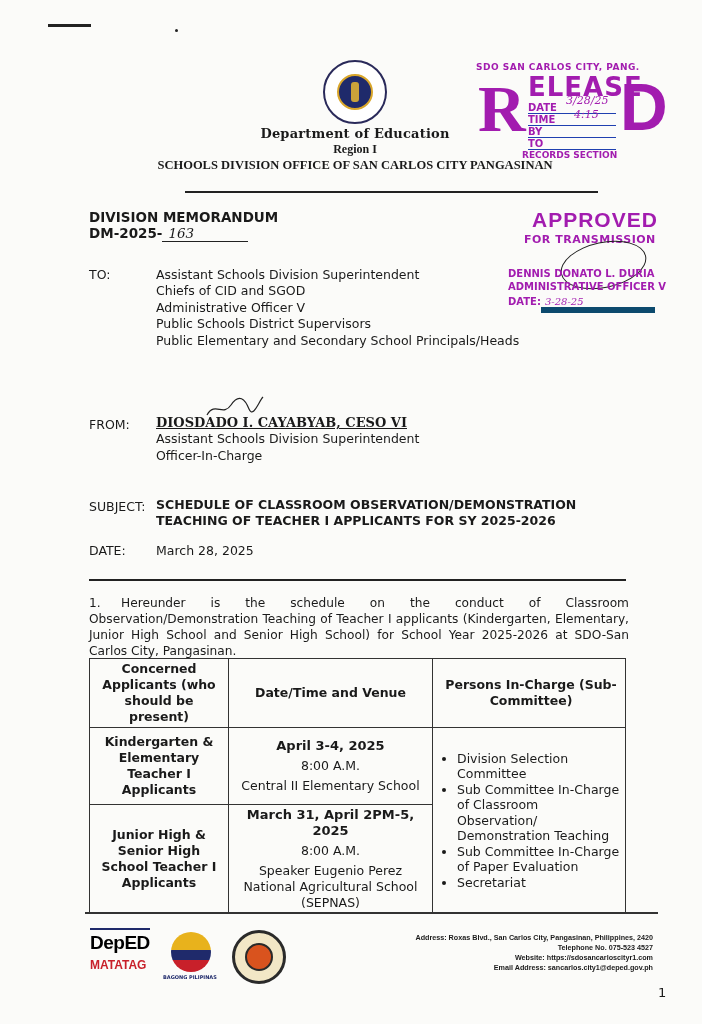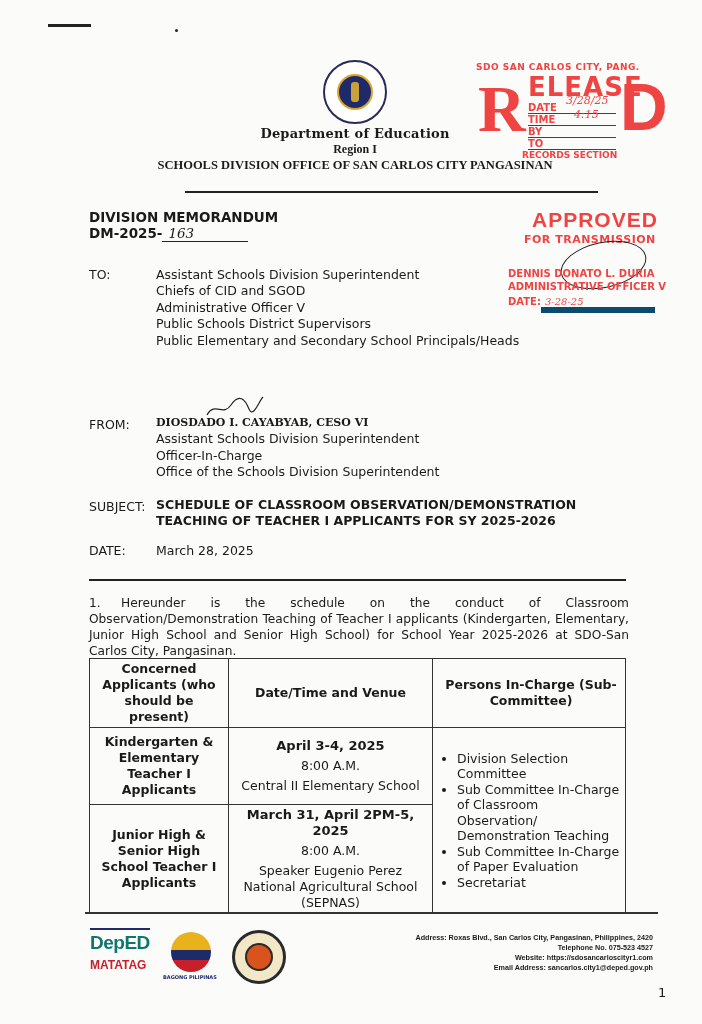--- a/index.html
+++ b/index.html
@@ -18,21 +18,21 @@
   .seal .inner { position:absolute; left: 12px; top: 12px; width: 36px; height: 36px; border-radius: 50%;
           background: #1f2a6b; border: 2px solid #d9a62a; box-sizing: border-box; }
   .seal .inner::after { content:""; position:absolute; left: 12px; top: 6px; width: 8px; height: 20px; background:#caa23a; border-radius: 3px;}
   .header-block { left: 150px; top: 126px; width: 410px; text-align: center; }
   .gothic { font-family: "DejaVu Serif", serif; font-weight: bold; font-size: 13px; line-height: 16px; letter-spacing: 0.2px; }
   .region { font-family: "Liberation Serif", serif; font-weight: bold; font-size: 12px; line-height: 15px; }
   .sdo { font-family: "Liberation Serif", serif; font-weight: bold; font-size: 12.5px; line-height: 16px; white-space: nowrap; }
   .header-rule { left: 185px; top: 191px; width: 413px; height: 2px; background: #222; }
 
   
-  .stamp { color: #ef4444; font-family: "DejaVu Sans", sans-serif; font-weight: bold; }
+  .stamp { color: #a21caf; font-family: "DejaVu Sans", sans-serif; font-weight: bold; }
   .released { left: 470px; top: 62px; width: 190px; height: 108px; }
   .released .top { position:absolute; left: 6px; top: 0; font-size: 9px; letter-spacing: 0.5px; white-space: nowrap; }
   .released .bigR { position:absolute; left: 8px; top: 14px; font-size: 66px; line-height: 66px; font-family: "Liberation Serif", serif; }
   .released .bigD { position:absolute; left: 150px; top: 12px; font-size: 66px; line-height: 66px; font-family: "Liberation Sans", sans-serif; }
   .released .word { position:absolute; left: 58px; top: 10px; font-size: 26px; letter-spacing: 1px; }
   .released .lines { position:absolute; left: 58px; top: 40px; font-size: 10px; line-height: 11px; }
   .released .lines div { border-bottom: 1px solid #1f3fb0; width: 88px; }
   .released .hw { position:absolute; font-family: "DejaVu Serif", serif; font-style: italic; font-weight: normal; font-size: 11px; }
   .released .records { position:absolute; left: 52px; top: 88px; font-size: 9px; }
 
@@ -48,21 +48,21 @@
   
   .memo-title { left: 89px; top: 209px; font-weight: bold; font-size: 13.5px; line-height: 16px; }
   .memo-no { left: 89px; top: 225px; font-weight: bold; font-size: 13.5px; line-height: 16px; }
   .memo-no .num { display:inline-block; width: 80px; border-bottom: 1px solid #222; font-family:"DejaVu Serif", serif; font-style: italic; font-weight: normal; padding-left: 6px; }
 
   .label { font-size: 12.5px; line-height: 16px; }
   .to-label { left: 89px; top: 267px; }
   .to-list { left: 156px; top: 267px; font-size: 12.5px; line-height: 16.4px; }
   .from-label { left: 89px; top: 417px; }
   .from-block { left: 156px; top: 415px; font-size: 12.5px; line-height: 16.4px; }
-  .from-name { font-weight: bold; font-family: "DejaVu Serif", serif; font-size: 11px; }
+  .from-name { font-weight: bold; font-family: "DejaVu Serif", serif; font-size: 13px; text-decoration: underline; }
   .subject-label { left: 89px; top: 499px; }
   .subject-text { left: 156px; top: 497px; font-weight: bold; font-size: 12.5px; line-height: 16px; }
   .date-label { left: 89px; top: 543px; }
   .date-value { left: 156px; top: 543px; font-size: 12.5px; }
   .body-rule { left: 89px; top: 579px; width: 537px; height: 2px; background: #222; }
 
   .para { left: 89px; top: 595px; width: 540px; font-size: 12.2px; line-height: 16px; text-align: justify; }
   .para .num { display: inline-block; width: 32px; }
 
   
@@ -74,21 +74,21 @@
   .sched .c3 { text-align: left; padding-left: 8px; }
   .sched .dt { font-weight: bold; font-size: 13px; margin-bottom: 4px; }
   .sched .tm { margin-bottom: 4px; }
   .sched ul { margin: 0; padding-left: 16px; }
   .sched li { line-height: 15.5px; }
 
   
   .footer-rule { left: 85px; top: 912px; width: 573px; height: 2px; background: #333; }
   .logo-deped { left: 90px; top: 928px; width: 68px; height: 56px; }
   .logo-deped .bar { position:absolute; left: 0; top: 0; width: 60px; height: 2px; background: #1f2a6b; }
-  .logo-deped .t1 { position:absolute; left: 0; top: 4px; font-family:"Liberation Sans", sans-serif; font-weight:bold; font-size: 19px; color:#0f766e; letter-spacing:-0.5px; }
+  .logo-deped .t1 { position:absolute; left: 0; top: 4px; font-family:"Liberation Sans", sans-serif; font-weight:bold; font-size: 19px; color:#000000; letter-spacing:-0.5px; }
   .logo-deped .t2 { position:absolute; left: 0; top: 30px; font-family:"Liberation Sans", sans-serif; font-weight:bold; font-size: 12px; color:#c8202a; }
   .logo-bp { left: 165px; top: 928px; width: 50px; height: 56px; }
   .logo-bp .sun { position:absolute; left: 6px; top: 4px; width: 40px; height: 40px; border-radius: 50%;
      background: linear-gradient(#e8b21c 0 45%, #1f2a6b 45% 70%, #c8202a 70%); }
   .logo-bp .cap { position:absolute; left: -2px; top: 46px; font-size: 5px; font-weight:bold; color:#1f2a6b; white-space: nowrap; }
   .logo-sdo { left: 232px; top: 930px; width: 54px; height: 54px; border-radius: 50%; border: 3px solid #2a2a2a; box-sizing: border-box; background:#f2e7c6;}
   .logo-sdo .in { position:absolute; left: 10px; top: 10px; width: 28px; height: 28px; border-radius: 50%; background: #d9531e; border:2px solid #2a2a2a; box-sizing:border-box;}
   .contact { left: 380px; top: 925px; width: 273px; text-align: right; font-family: "Liberation Sans", sans-serif; font-weight: bold; font-size: 7.2px; line-height: 10px; margin-top: 8px; }
   .page-num { left: 658px; top: 985px; font-size: 13px; }
   .sig-stroke { left: 205px; top: 395px; width: 60px; height: 24px; }
@@ -148,21 +148,20 @@
 
 <svg class="abs sig-stroke" viewBox="0 0 60 24">
   <path d="M2 20 C10 6, 18 22, 26 10 S40 4, 44 14 S54 6, 58 2" fill="none" stroke="#222" stroke-width="1.2"></path>
 </svg>
 
 <div class="abs label from-label">FROM:</div>
 <div class="abs from-block">
   <div class="from-name">DIOSDADO I. CAYABYAB, CESO VI</div>
   <div>Assistant Schools Division Superintendent</div>
   <div>Officer-In-Charge</div>
-  <div>Office of the Schools Division Superintendent</div>
 </div>
 
 <div class="abs label subject-label">SUBJECT:</div>
 <div class="abs subject-text">
   <div>SCHEDULE OF CLASSROOM OBSERVATION/DEMONSTRATION</div>
   <div>TEACHING OF TEACHER I APPLICANTS FOR SY 2025-2026</div>
 </div>
 
 <div class="abs label date-label">DATE:</div>
 <div class="abs date-value">March 28, 2025</div>

